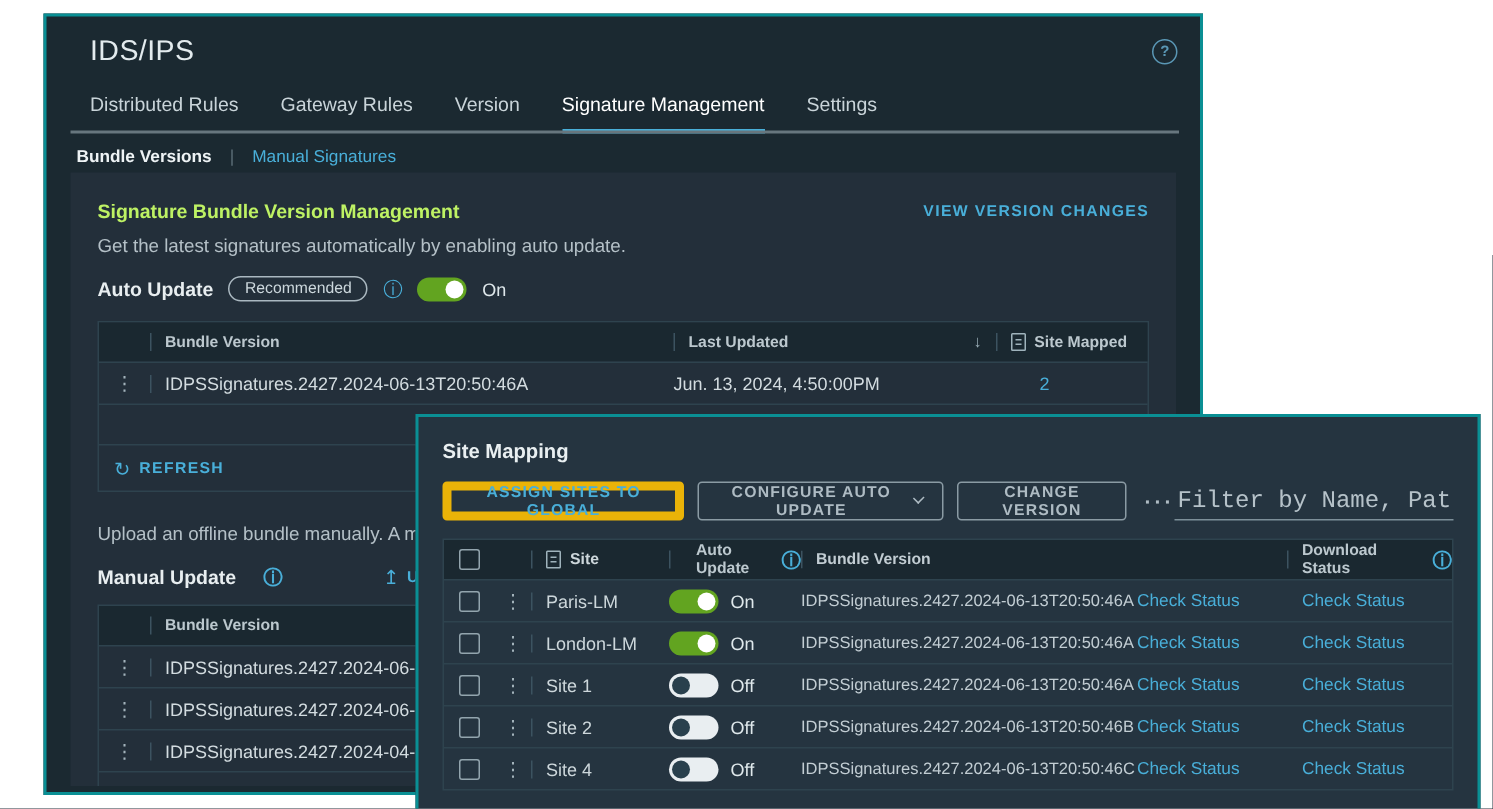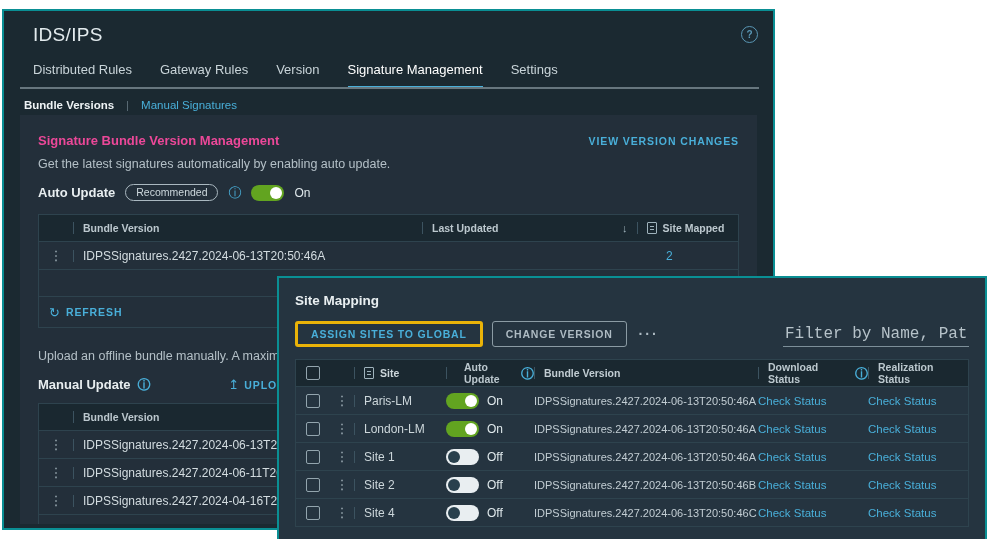--- a/index.html
+++ b/index.html
@@ -3,21 +3,21 @@
 <meta charset="utf-8">
 <style>
   html,body{margin:0;padding:0;}
   body{
     width:995px;height:539px;position:relative;background:#ffffff;
     font-family:"Liberation Sans", sans-serif;overflow:hidden;
     -webkit-font-smoothing:antialiased;
   }
   
   .main-window{
-    position:absolute;left:2px;top:9px;width:773px;height:521px;
+    position:absolute;left:29px;top:9px;width:773px;height:521px;
     background:#1b2931;border:2px solid #0a8f94;box-sizing:border-box;overflow:hidden;
   }
   .win-title{color:#e3ebee;font-size:19px;padding:13px 0 0 29px;font-weight:400;letter-spacing:.3px;}
   .help-badge{
     position:absolute;right:15px;top:15px;width:15px;height:15px;border:1.5px solid #5a97b5;
     border-radius:50%;color:#5a97b5;font-size:10px;line-height:15px;text-align:center;font-weight:bold;
   }
   .tabbar{display:flex;gap:28px;padding:16px 0 0 29px;font-size:13px;color:#c9d4d9;}
   .tab{padding-bottom:9px;border-bottom:3px solid transparent;cursor:default;}
   .tab.active{color:#ffffff;border-bottom-color:#49afd9;}
@@ -25,21 +25,21 @@
   .subtabbar{display:flex;align-items:center;padding:8px 0 0 20px;font-size:11.5px;}
   .subtab-active{color:#eef3f5;font-weight:bold;}
   .subtab-sep{color:#5d6f79;margin:0 12px;}
   .subtab-link{color:#49afd9;}
   
   .content-panel{
     position:absolute;left:16px;right:16px;top:104px;bottom:4px;
     background:#232f3a;padding:18px 18px 0 18px;box-sizing:border-box;overflow:hidden;
   }
   .sec-head{display:flex;justify-content:space-between;align-items:center;}
-  .sec-title{color:#ec4899;font-size:13px;font-weight:bold;}
+  .sec-title{color:#bef264;font-size:13px;font-weight:bold;}
   .link-caps{color:#49afd9;font-size:10.5px;font-weight:bold;letter-spacing:.9px;cursor:default;}
   .sec-sub{color:#b4c0c7;font-size:12.5px;margin-top:9px;}
   .auto-row{display:flex;align-items:center;gap:10px;margin-top:13px;}
   .auto-label{color:#e8eef0;font-size:13px;font-weight:bold;}
   .badge{
     border:1px solid #aab8c0;border-radius:10px;padding:1px 10px 2px;color:#cdd8dd;font-size:10.5px;
   }
   .info-ic{color:#49afd9;font-size:13px;line-height:1;}
   .switch{width:33px;height:16px;border-radius:9px;position:relative;display:inline-block;flex:none;}
   .switch.on{background:#62a420;}
@@ -66,38 +66,38 @@
     display:inline-block;width:8px;height:10px;border:1px solid #9fb3bc;border-radius:1px;margin-right:6px;flex:none;
     background:
       linear-gradient(#9fb3bc,#9fb3bc) 2px 3px/4px 1px no-repeat,
       linear-gradient(#9fb3bc,#9fb3bc) 2px 6px/4px 1px no-repeat;
   }
   .blue-link{color:#49afd9;}
   .refresh-ic{color:#49afd9;font-size:13px;margin-right:6px;}
   
   .upload-desc{color:#b4c0c7;font-size:12.5px;margin-top:21px;white-space:nowrap;}
   .manual-head{display:flex;justify-content:space-between;align-items:center;width:256px;margin-top:14px;}
-  .manual-label{display:flex;align-items:center;gap:7px;color:#e8eef0;font-size:13px;font-weight:bold;}
+  .manual-label{display:flex;align-items:center;gap:18px;color:#e8eef0;font-size:13px;font-weight:bold;}
   .upload-link{display:flex;align-items:center;gap:5px;}
   .upload-ic{color:#49afd9;font-size:13px;}
   
   .site-panel{
     position:absolute;left:277px;top:276px;width:710px;height:266px;
     background:#253440;border:2px solid #0a8f94;box-sizing:border-box;
     padding:15px 16px 0 16px;overflow:hidden;
   }
   .sp-title{color:#e9eff1;font-size:13.5px;font-weight:bold;}
   .sp-desc{color:#b4c0c7;font-size:12.5px;margin-top:8px;}
   .btn-row{display:flex;align-items:center;margin-top:13px;}
   .btn{
     height:26px;display:inline-flex;align-items:center;border-radius:3px;background:transparent;
     font-size:10.5px;font-weight:bold;letter-spacing:.8px;padding:0 13px;box-sizing:border-box;
     font-family:"Liberation Sans",sans-serif;cursor:default;
   }
-  .btn-primary{border:3px solid #eab308;color:#49afd9;}
+  .btn-primary{border:6px solid #eab308;color:#49afd9;}
   .btn-secondary{border:1px solid #8b9ba4;color:#aebbc3;margin-left:9px;}
   .chev{display:inline-block;width:5px;height:5px;border-right:1.5px solid currentColor;border-bottom:1.5px solid currentColor;transform:rotate(45deg);margin-left:8px;position:relative;top:-2px;}
   .more-dots{color:#aebbc3;font-size:14px;letter-spacing:2px;margin-left:12px;font-weight:bold;}
   .filter-box{
     margin-left:auto;width:182px;border:none;border-bottom:1px solid #7d8f99;background:transparent;
     color:#f97316;font-size:16px;padding:3px 2px;font-family:Liberation Mono, monospace;outline:none;
   }
   .filter-box::placeholder{color:#b6c2c9;opacity:1;}
   .cbx{width:12px;height:12px;border:1px solid #93a5ae;border-radius:2px;display:inline-block;flex:none;}
   .s-check{width:34px;justify-content:center;}
@@ -165,20 +165,21 @@
           </div>
       </div>
       <div class="trow tdata">
         <div class="cell c-handle">
             <span class="kebab">⋮</span>
           </div>
         <div class="cell c-bundle">
             <span class="hsep"></span>
             <span>IDPSSignatures.2427.2024-06-13T20:50:46A</span>
           </div>
+        <div class="cell c-updated">Jun. 13, 2024, 4:50:00PM</div>
         <div class="cell c-mapped" style="padding-left:44px;">
             <span class="blue-link">2</span>
           </div>
       </div>
       <div class="tempty"></div>
       <div class="tfoot">
         <span class="refresh-ic">↻</span>
         <span class="link-caps">REFRESH</span>
       </div>
     </div>
@@ -235,20 +236,24 @@
 
     </div>
   </div>
 </div>
 
 <div class="site-panel">
   <div class="sp-title">Site Mapping</div>
 
   <div class="btn-row">
     <button class="btn btn-primary">ASSIGN SITES TO GLOBAL</button>
+    <button class="btn btn-secondary">
+        <span>CONFIGURE AUTO UPDATE</span>
+        <span class="chev"></span>
+      </button>
     <button class="btn btn-secondary">CHANGE VERSION</button>
     <span class="more-dots">···</span>
     <input class="filter-box" placeholder="Filter by Name, Path or more" style="">
   </div>
 
   <div class="tbl site-tbl" style="margin-top:12px;">
     <div class="trow thead">
       <div class="cell s-check">
           <span class="cbx"></span>
         </div>
@@ -265,24 +270,20 @@
         </div>
       <div class="cell s-bundle">
           <span class="hsep"></span>
           <span style="font-size:10.5px;">Bundle Version</span>
         </div>
       <div class="cell s-down">
           <span class="hsep"></span>
           <span style="font-size:10.5px;margin-right:6px;">Download Status</span>
           <span class="info-ic">ⓘ</span>
         </div>
-      <div class="cell s-real">
-          <span class="hsep"></span>
-          <span style="font-size:10.5px;">Realization Status</span>
-        </div>
     </div>
 
     <div class="trow tdata">
       <div class="cell s-check">
           <span class="cbx"></span>
         </div>
       <div class="cell s-menu">
           <span class="kebab">⋮</span>
         </div>
       <div class="cell s-site">

